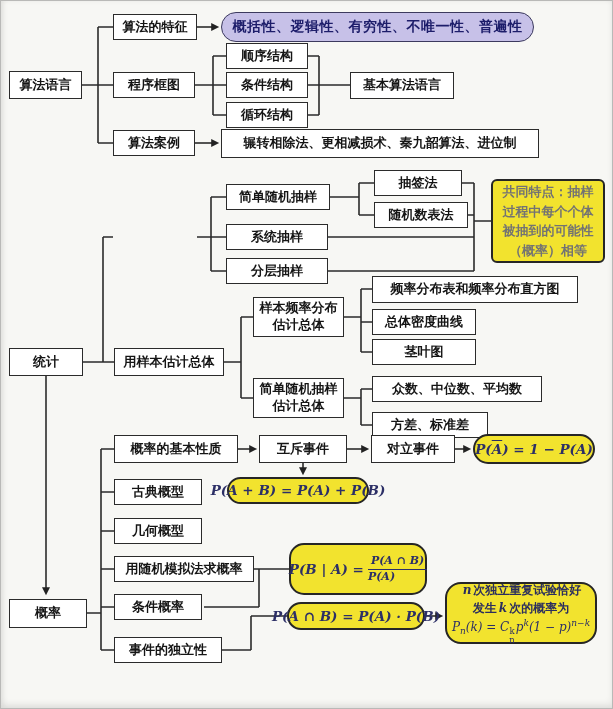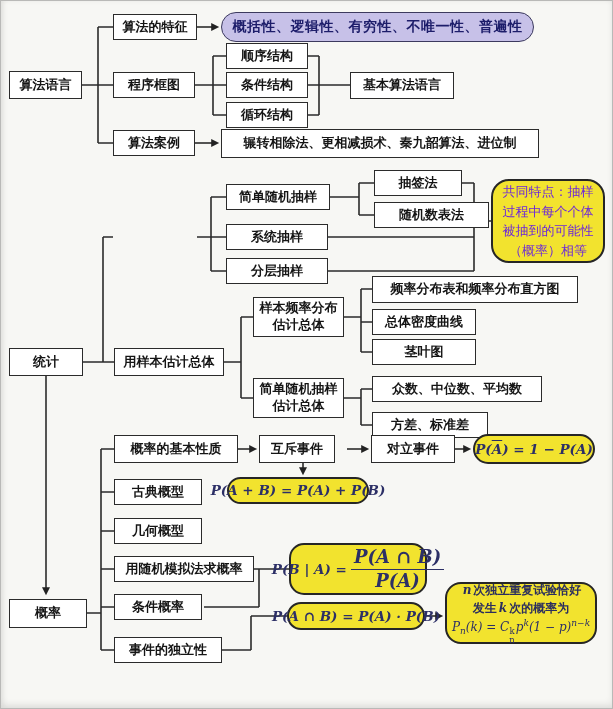--- a/index.html
+++ b/index.html
@@ -14,24 +14,24 @@
   .nd{
     position:absolute;z-index:2;box-sizing:border-box;
     background:#ffffff;border:1.5px solid #2b2b2b;color:#151515;
     display:flex;align-items:center;justify-content:center;text-align:center;
     font-size:13px;font-weight:600;line-height:1.25;white-space:nowrap;
   }
   .nd.two{flex-direction:column;line-height:1.3;}
   .pill{border-radius:15px;}
   .purple{background:#c7c1e8;border:1.6px solid #3c3a5e;color:#1d1d6a;font-weight:700;font-size:14px;letter-spacing:.5px;}
   .yellow{background:#f2e32e;border:2px solid #262626;}
-  .note{flex-direction:column;color:#6d28d9;font-weight:400;font-size:13px;line-height:1.5;border-radius:18px;}
+  .note{flex-direction:column;color:#737373;font-weight:700;font-size:13px;line-height:1.5;border-radius:6px;}
   .fx{font-family:"DejaVu Serif","Liberation Serif",serif;font-style:italic;font-weight:700;color:#2c2f66;font-size:13.5px;}
   .fx .obar{text-decoration:overline;}
-  .frac{display:inline-flex;flex-direction:column;align-items:center;margin-left:4px;font-size:18px;line-height:1.25;}
+  .frac{display:inline-flex;flex-direction:column;align-items:flex-start;margin-left:4px;font-size:11px;line-height:1.25;}
   .frac .num{border-bottom:1.5px solid #2c2f66;padding:0 3px 1px;}
   sub,sup{font-size:9px;font-style:italic;}
   .stk{display:inline-flex;flex-direction:column;font-size:8.5px;line-height:1.05;vertical-align:-3px;font-style:normal;margin-right:1px;}
   .nbox{flex-direction:column;color:#2b2e5e;font-weight:700;font-size:12px;line-height:1.5;border-radius:16px;}
   .nbox .it{font-family:"DejaVu Serif","Liberation Serif",serif;font-style:italic;padding:0 2px;}
   .nbox .f3{font-size:12px;font-weight:400;}
 </style>
 </head>
 <body>
 
@@ -78,21 +78,21 @@
   <div class="nd" style="left:225px;top:71px;width:82px;height:26px;">条件结构</div>
   <div class="nd" style="left:225px;top:101px;width:82px;height:26px;">循环结构</div>
   <div class="nd" style="left:349px;top:71px;width:104px;height:27px;">基本算法语言</div>
   <div class="nd" style="left:112px;top:129px;width:82px;height:26px;">算法案例</div>
   <div class="nd" style="left:220px;top:128px;width:318px;height:29px;text-align:right;">辗转相除法、更相减损术、秦九韶算法、进位制</div>
 
   <div class="nd" style="left:225px;top:183px;width:104px;height:26px;">简单随机抽样</div>
   <div class="nd" style="left:225px;top:223px;width:102px;height:26px;">系统抽样</div>
   <div class="nd" style="left:225px;top:257px;width:102px;height:26px;">分层抽样</div>
   <div class="nd" style="left:373px;top:169px;width:88px;height:26px;">抽签法</div>
-  <div class="nd" style="left:373px;top:201px;width:115px;height:26px;">随机数表法</div>
+  <div class="nd" style="left:373px;top:201px;width:94px;height:26px;">随机数表法</div>
   <div class="nd yellow note" style="left:490px;top:178px;width:114px;height:84px;">
     <span>共同特点：抽样</span>
     <span>过程中每个个体</span>
     <span>被抽到的可能性</span>
     <span>（概率）相等</span>
   </div>
 
   <div class="nd" style="left:8px;top:347px;width:74px;height:28px;">统计</div>
   <div class="nd" style="left:113px;top:347px;width:110px;height:28px;">用样本估计总体</div>
   <div class="nd two" style="left:252px;top:296px;width:91px;height:40px;">
@@ -103,21 +103,21 @@
     <span>简单随机抽样</span>
     <span>估计总体</span>
   </div>
   <div class="nd" style="left:371px;top:275px;width:206px;height:27px;">频率分布表和频率分布直方图</div>
   <div class="nd" style="left:371px;top:308px;width:104px;height:26px;">总体密度曲线</div>
   <div class="nd" style="left:371px;top:338px;width:104px;height:26px;">茎叶图</div>
   <div class="nd" style="left:371px;top:375px;width:170px;height:26px;">众数、中位数、平均数</div>
   <div class="nd" style="left:371px;top:411px;width:116px;height:26px;">方差、标准差</div>
 
   <div class="nd" style="left:113px;top:434px;width:124px;height:28px;">概率的基本性质</div>
-  <div class="nd" style="left:258px;top:434px;width:76px;height:28px;">互斥事件</div>
+  <div class="nd" style="left:258px;top:434px;width:88px;height:28px;">互斥事件</div>
   <div class="nd" style="left:370px;top:434px;width:84px;height:28px;">对立事件</div>
   <div class="nd yellow pill fx" style="left:472px;top:433px;width:122px;height:30px;">
     <span>P( </span>
       <span class="obar">A</span>
       <span> ) = 1 − P(A)</span>
   </div>
   <div class="nd yellow pill fx" style="left:226px;top:476px;width:142px;height:27px;">P(A + B) = P(A) + P(B)</div>
   <div class="nd" style="left:113px;top:478px;width:88px;height:26px;">古典概型</div>
   <div class="nd" style="left:113px;top:517px;width:88px;height:26px;">几何概型</div>
   <div class="nd" style="left:113px;top:555px;width:140px;height:26px;">用随机模拟法求概率</div>

